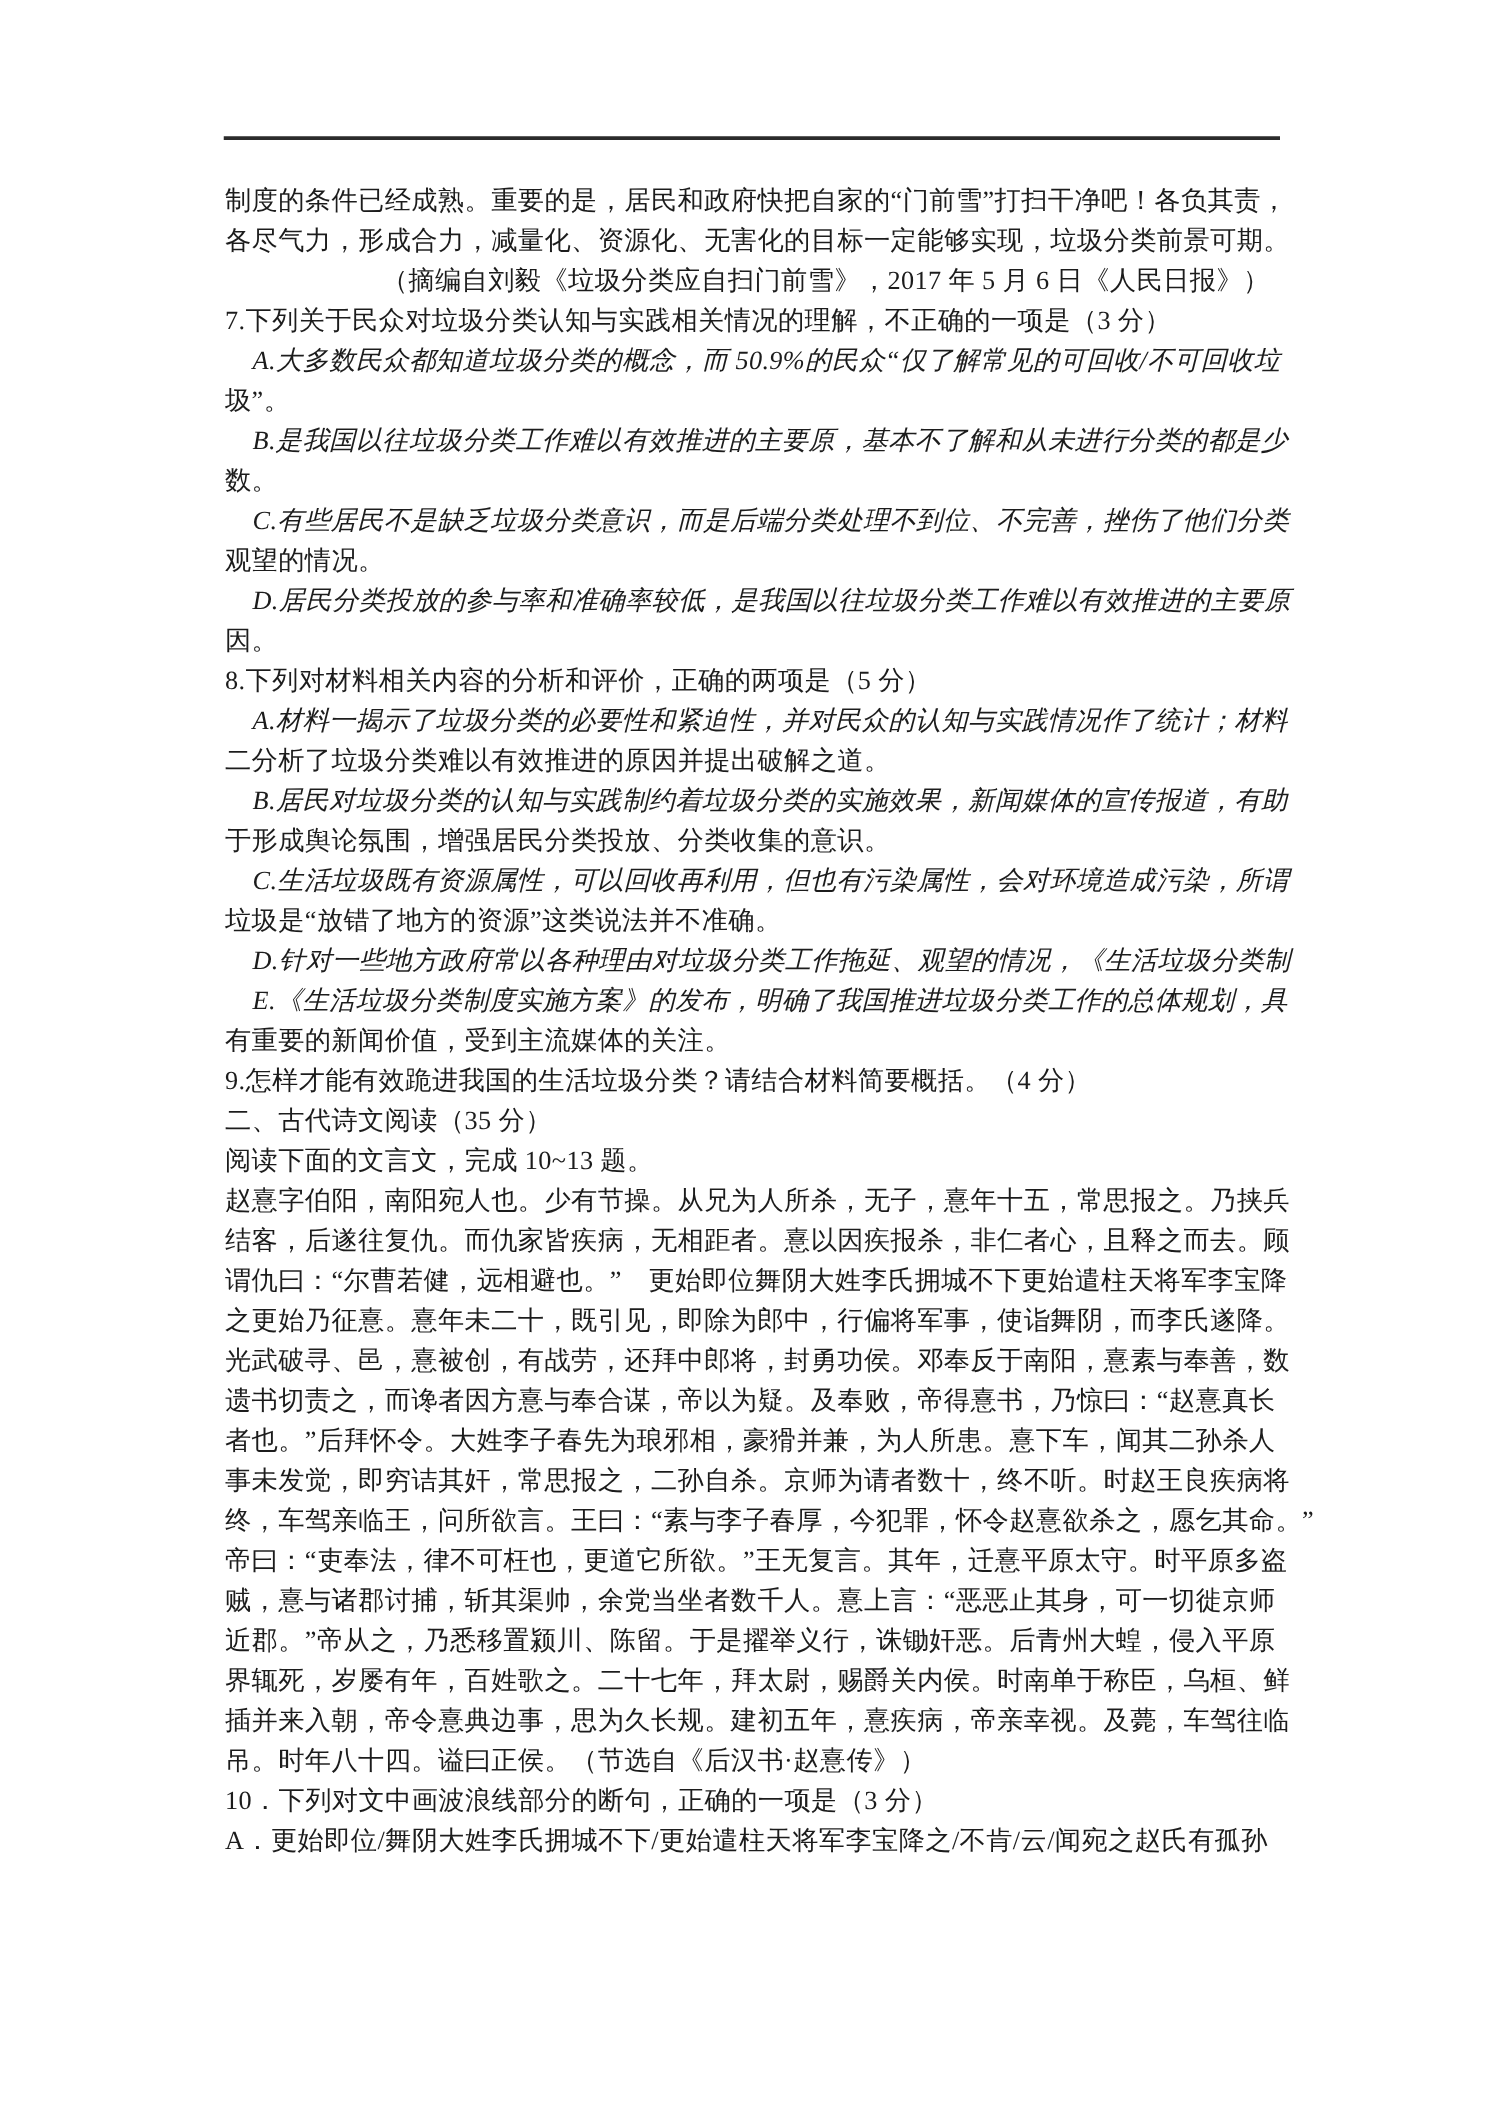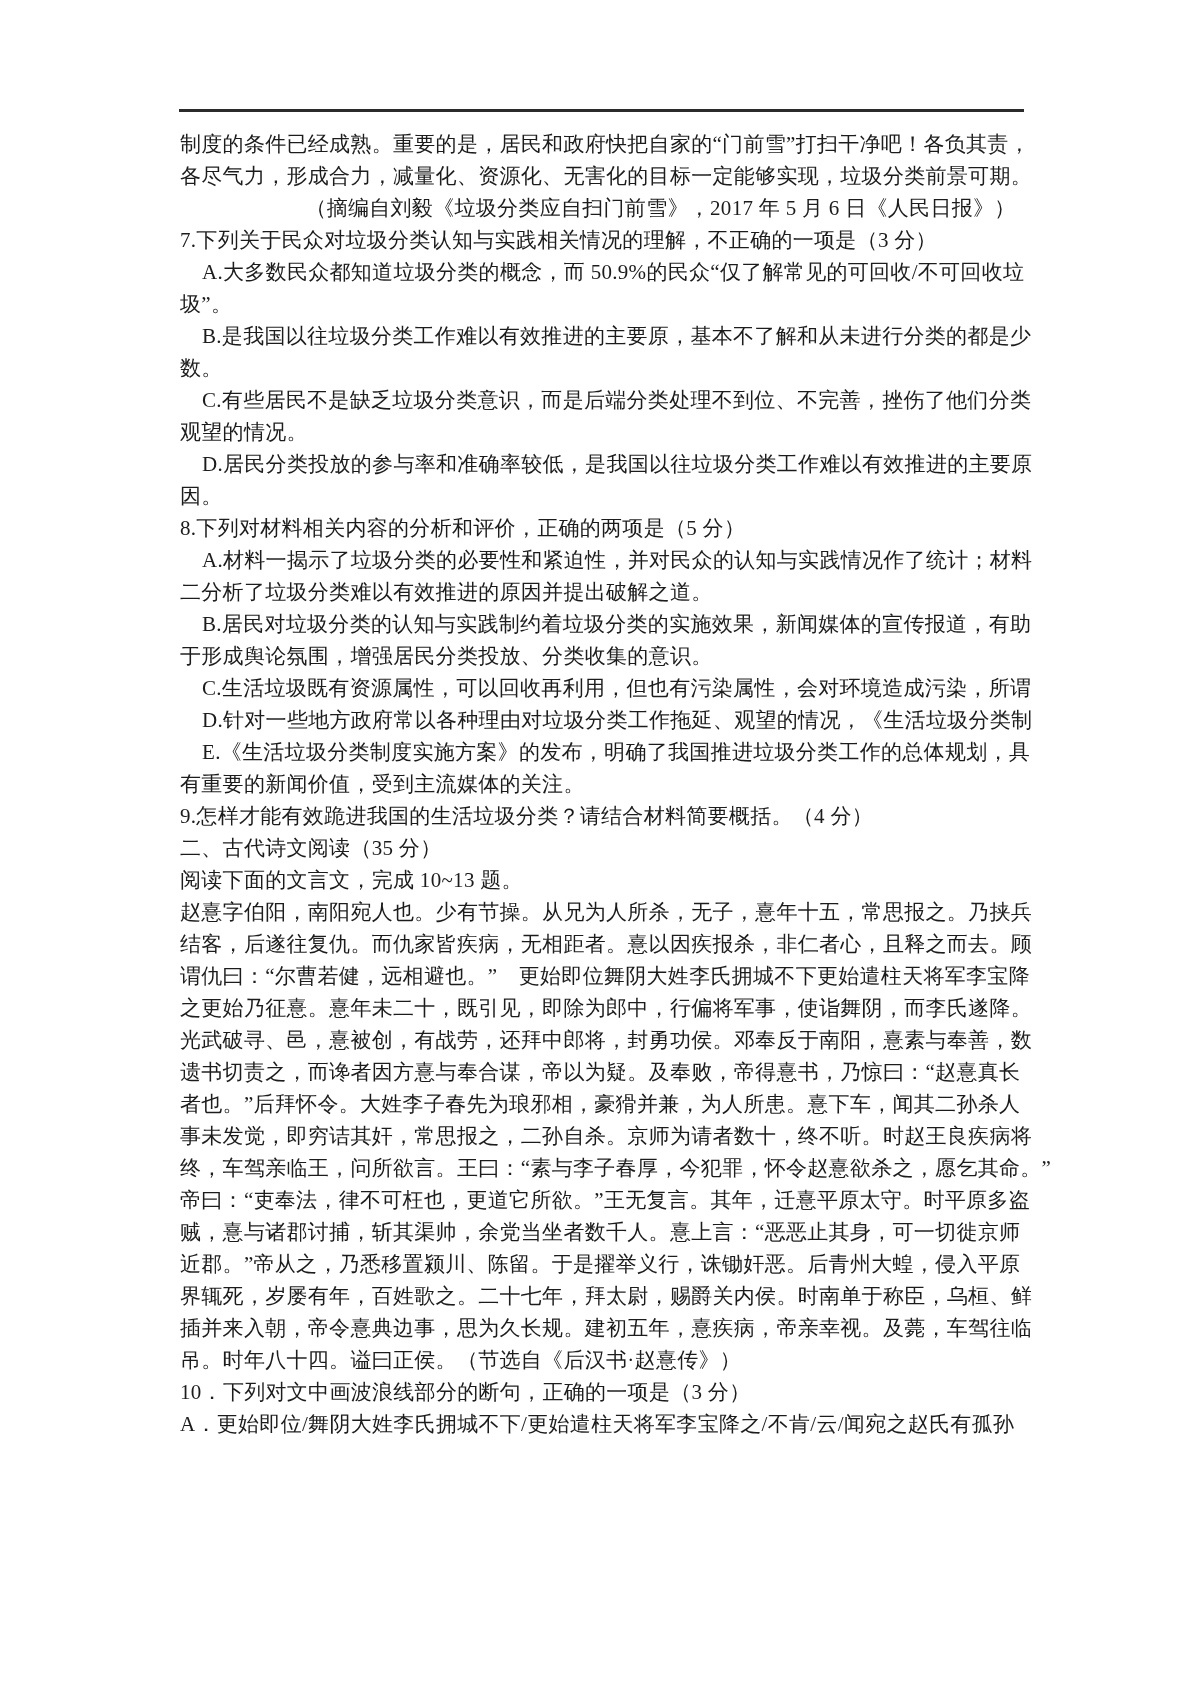--- a/index.html
+++ b/index.html
@@ -22,29 +22,29 @@
     position: absolute;
     left: 179px;
     top: 109px;
     width: 845px;
     height: 3px;
     background: var(--divider-color);
   }
   .doc {
     position: absolute;
     left: 180px;
-    top: 128px;
+    top: 144px;
     width: 845px;
     font-size: 21px;
     line-height: 32px;
     letter-spacing: 0.3px;
     white-space: nowrap;
   }
   .line { height: 32px; }
-  .line.option { padding-left: 22px; }
+  .line.option { padding-left: 22px; font-style: italic; }
   .line.source { padding-left: 116px; text-align: center; }
 </style>
 </head>
 <body>
 
 <div class="page">
   <div class="top-rule"></div>
   <div class="doc">
       <div class="line body">制度的条件已经成熟。重要的是，居民和政府快把自家的“门前雪”打扫干净吧！各负其责，</div>
       <div class="line body">各尽气力，形成合力，减量化、资源化、无害化的目标一定能够实现，垃圾分类前景可期。</div>
@@ -57,20 +57,21 @@
       <div class="line option">C.有些居民不是缺乏垃圾分类意识，而是后端分类处理不到位、不完善，挫伤了他们分类</div>
       <div class="line body">观望的情况。</div>
       <div class="line option">D.居民分类投放的参与率和准确率较低，是我国以往垃圾分类工作难以有效推进的主要原</div>
       <div class="line body">因。</div>
       <div class="line body">8.下列对材料相关内容的分析和评价，正确的两项是（5 分）</div>
       <div class="line option">A.材料一揭示了垃圾分类的必要性和紧迫性，并对民众的认知与实践情况作了统计；材料</div>
       <div class="line body">二分析了垃圾分类难以有效推进的原因并提出破解之道。</div>
       <div class="line option">B.居民对垃圾分类的认知与实践制约着垃圾分类的实施效果，新闻媒体的宣传报道，有助</div>
       <div class="line body">于形成舆论氛围，增强居民分类投放、分类收集的意识。</div>
       <div class="line option">C.生活垃圾既有资源属性，可以回收再利用，但也有污染属性，会对环境造成污染，所谓</div>
+      <div class="line body">垃圾是“放错了地方的资源”这类说法并不准确。</div>
       <div class="line option">D.针对一些地方政府常以各种理由对垃圾分类工作拖延、观望的情况，《生活垃圾分类制</div>
       <div class="line option">E.《生活垃圾分类制度实施方案》的发布，明确了我国推进垃圾分类工作的总体规划，具</div>
       <div class="line body">有重要的新闻价值，受到主流媒体的关注。</div>
       <div class="line body">9.怎样才能有效跪进我国的生活垃圾分类？请结合材料简要概括。（4 分）</div>
       <div class="line body">二、古代诗文阅读（35 分）</div>
       <div class="line body">阅读下面的文言文，完成 10~13 题。</div>
       <div class="line body">赵憙字伯阳，南阳宛人也。少有节操。从兄为人所杀，无子，憙年十五，常思报之。乃挟兵</div>
       <div class="line body">结客，后遂往复仇。而仇家皆疾病，无相距者。憙以因疾报杀，非仁者心，且释之而去。顾</div>
       <div class="line body">谓仇曰：“尔曹若健，远相避也。”　更始即位舞阴大姓李氏拥城不下更始遣柱天将军李宝降</div>
       <div class="line body">之更始乃征憙。憙年未二十，既引见，即除为郎中，行偏将军事，使诣舞阴，而李氏遂降。</div>

